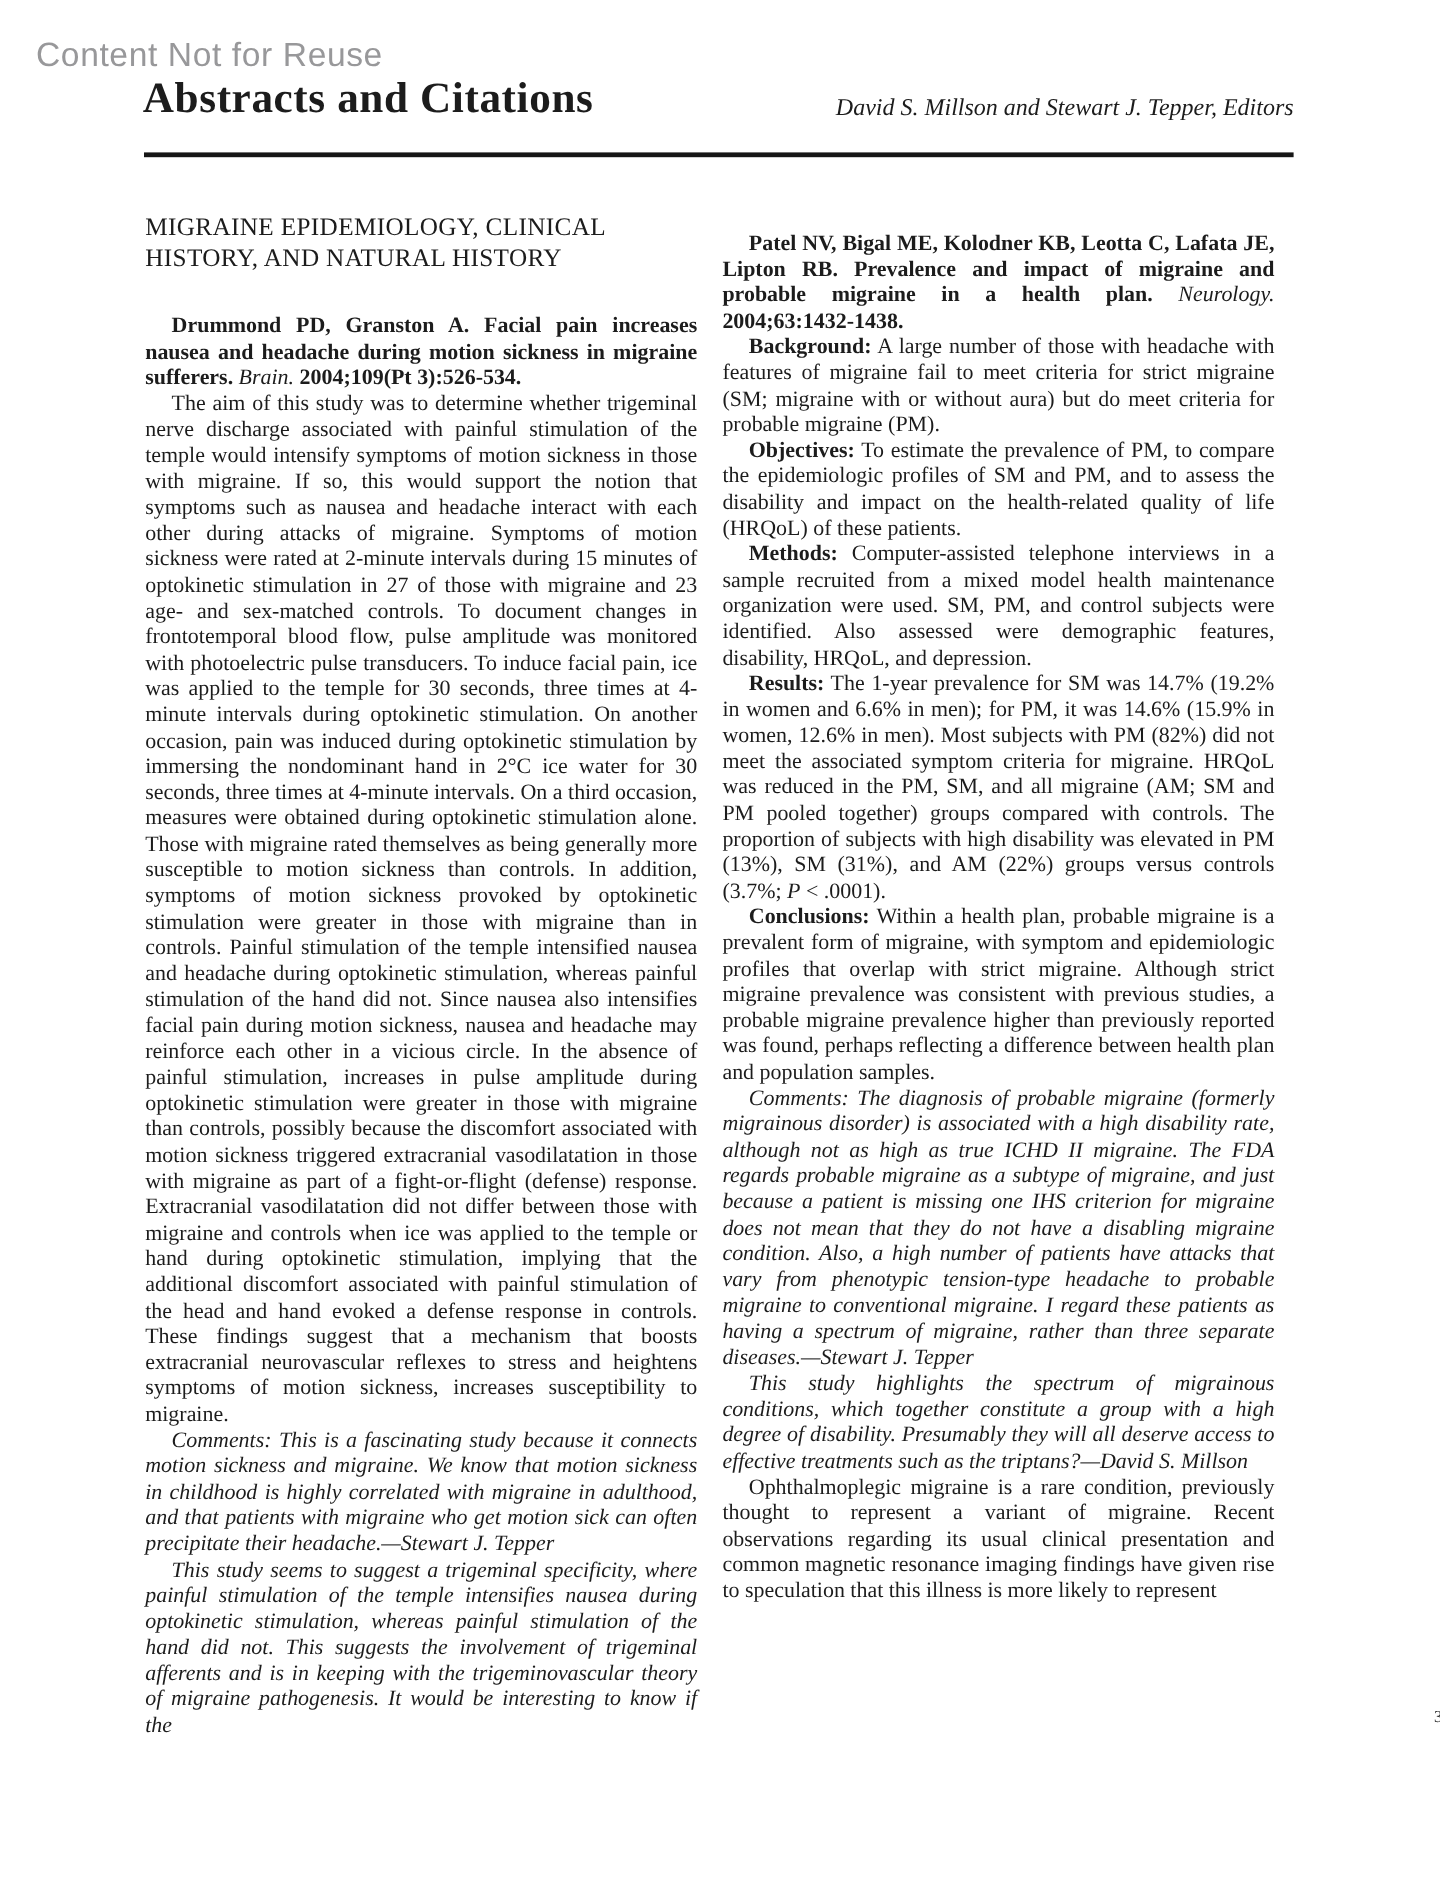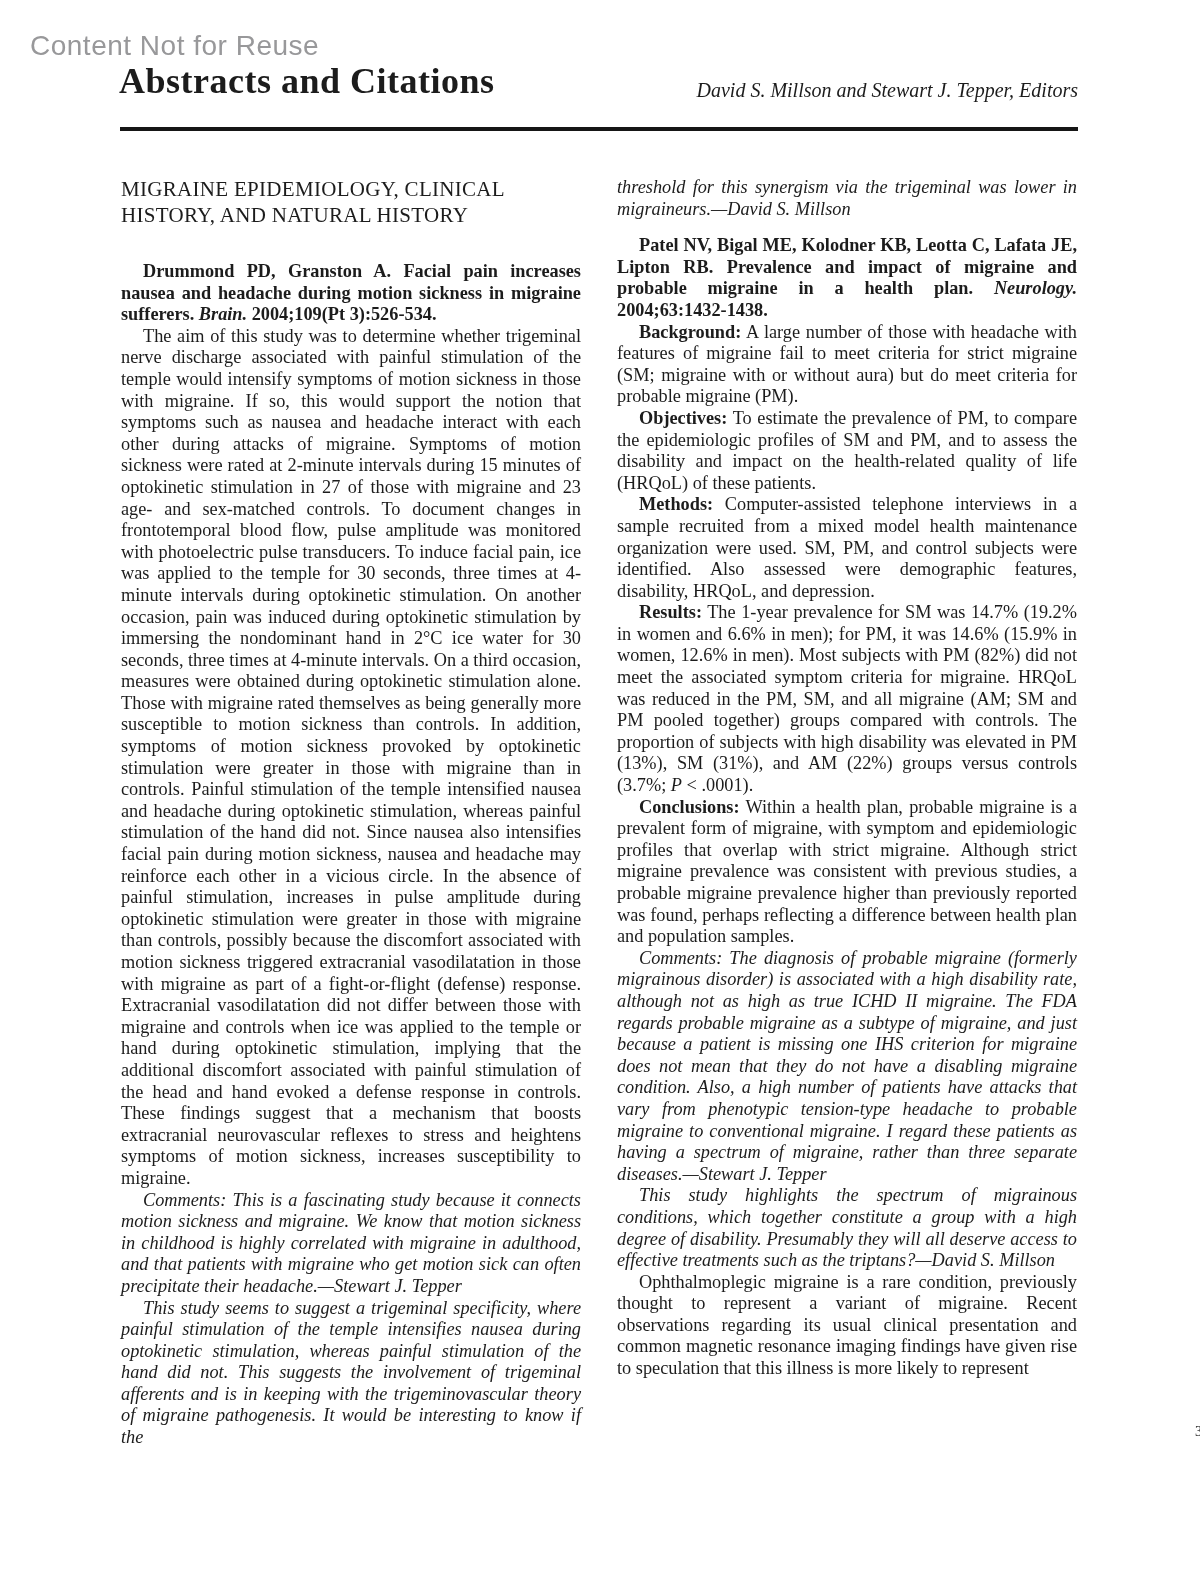--- a/index.html
+++ b/index.html
@@ -47,42 +47,42 @@
     width: 958px;
     height: 4px;
     background: #161616;
   }
   .content {
     position: absolute;
     left: 121px;
     top: 177px;
     width: 958px;
     display: flex;
-    gap: 36px;
+    gap: 21px;
   }
   .col {
     width: 460px;
     font-size: 18.3px;
     line-height: 21.6px;
     text-align: justify;
   }
   .sec-heading {
     margin: 0 0 33px 0;
     font-size: 21px;
     font-weight: normal;
     line-height: 25.5px;
     letter-spacing: 0.3px;
     text-align: left;
   }
   .sec-heading .hl { display: block; }
   .col p { margin: 0; text-indent: 22px; }
   .col p.noindent { text-indent: 0; }
   .col p.cite { font-weight: bold; margin-top: 15px; }
   .b  { font-weight: bold; }
-  .bi { font-weight: bold; font-style: italic; }
+  .bi { font-weight: normal; font-style: italic; }
   .i  { font-style: italic; }
   .italic-para { font-style: italic; }
   .footer {
     position: absolute;
     left: 16px;
     top: 1424px;
     width: 1200px;
     text-align: right;
     font-size: 14px;
   }
@@ -110,21 +110,20 @@
       <p class="cite" style="margin-top:0;"><span class="b">Drummond PD, Granston A. Facial pain increases nausea and headache during motion sickness in migraine sufferers. </span><span class="bi">Brain.</span><span class="b"> 2004;109(Pt 3):526-534.</span></p>
 
       <p>The aim of this study was to determine whether trigeminal nerve discharge associated with painful stimulation of the temple would intensify symptoms of motion sickness in those with migraine. If so, this would support the notion that symptoms such as nausea and headache interact with each other during attacks of migraine. Symptoms of motion sickness were rated at 2-minute intervals during 15 minutes of optokinetic stimulation in 27 of those with migraine and 23 age- and sex-matched controls. To document changes in frontotemporal blood flow, pulse amplitude was monitored with photoelectric pulse transducers. To induce facial pain, ice was applied to the temple for 30 seconds, three times at 4-minute intervals during optokinetic stimulation. On another occasion, pain was induced during optokinetic stimulation by immersing the nondominant hand in 2°C ice water for 30 seconds, three times at 4-minute intervals. On a third occasion, measures were obtained during optokinetic stimulation alone. Those with migraine rated themselves as being generally more susceptible to motion sickness than controls. In addition, symptoms of motion sickness provoked by optokinetic stimulation were greater in those with migraine than in controls. Painful stimulation of the temple intensified nausea and headache during optokinetic stimulation, whereas painful stimulation of the hand did not. Since nausea also intensifies facial pain during motion sickness, nausea and headache may reinforce each other in a vicious circle. In the absence of painful stimulation, increases in pulse amplitude during optokinetic stimulation were greater in those with migraine than controls, possibly because the discomfort associated with motion sickness triggered extracranial vasodilatation in those with migraine as part of a fight-or-flight (defense) response. Extracranial vasodilatation did not differ between those with migraine and controls when ice was applied to the temple or hand during optokinetic stimulation, implying that the additional discomfort associated with painful stimulation of the head and hand evoked a defense response in controls. These findings suggest that a mechanism that boosts extracranial neurovascular reflexes to stress and heightens symptoms of motion sickness, increases susceptibility to migraine.</p>
 
       <p class="italic-para">Comments: This is a fascinating study because it connects motion sickness and migraine. We know that motion sickness in childhood is highly correlated with migraine in adulthood, and that patients with migraine who get motion sick can often precipitate their headache.—Stewart J. Tepper</p>
 
       <p class="italic-para">This study seems to suggest a trigeminal specificity, where painful stimulation of the temple intensifies nausea during optokinetic stimulation, whereas painful stimulation of the hand did not. This suggests the involvement of trigeminal afferents and is in keeping with the trigeminovascular theory of migraine pathogenesis. It would be interesting to know if the</p>
     </div>
 
     <div class="col">
-      <p class="italic-para noindent">threshold for this synergism via the trigeminal was lower in migraineurs.—David S. Millson</p>
 
       <p class="cite"><span class="b">Patel NV, Bigal ME, Kolodner KB, Leotta C, Lafata JE, Lipton RB. Prevalence and impact of migraine and probable migraine in a health plan. </span><span class="bi">Neurology.</span><span class="b"> 2004;63:1432-1438.</span></p>
 
       <p><span class="b">Background:</span><span> A large number of those with headache with features of migraine fail to meet criteria for strict migraine (SM; migraine with or without aura) but do meet criteria for probable migraine (PM).</span></p>
 
       <p><span class="b">Objectives:</span><span> To estimate the prevalence of PM, to compare the epidemiologic profiles of SM and PM, and to assess the disability and impact on the health-related quality of life (HRQoL) of these patients.</span></p>
 
       <p><span class="b">Methods:</span><span> Computer-assisted telephone interviews in a sample recruited from a mixed model health maintenance organization were used. SM, PM, and control subjects were identified. Also assessed were demographic features, disability, HRQoL, and depression.</span></p>
 
       <p><span class="b">Results:</span><span> The 1-year prevalence for SM was 14.7% (19.2% in women and 6.6% in men); for PM, it was 14.6% (15.9% in women, 12.6% in men). Most subjects with PM (82%) did not meet the associated symptom criteria for migraine. HRQoL was reduced in the PM, SM, and all migraine (AM; SM and PM pooled together) groups compared with controls. The proportion of subjects with high disability was elevated in PM (13%), SM (31%), and AM (22%) groups versus controls (3.7%; </span><span class="i">P</span><span> &lt; .0001).</span></p>

